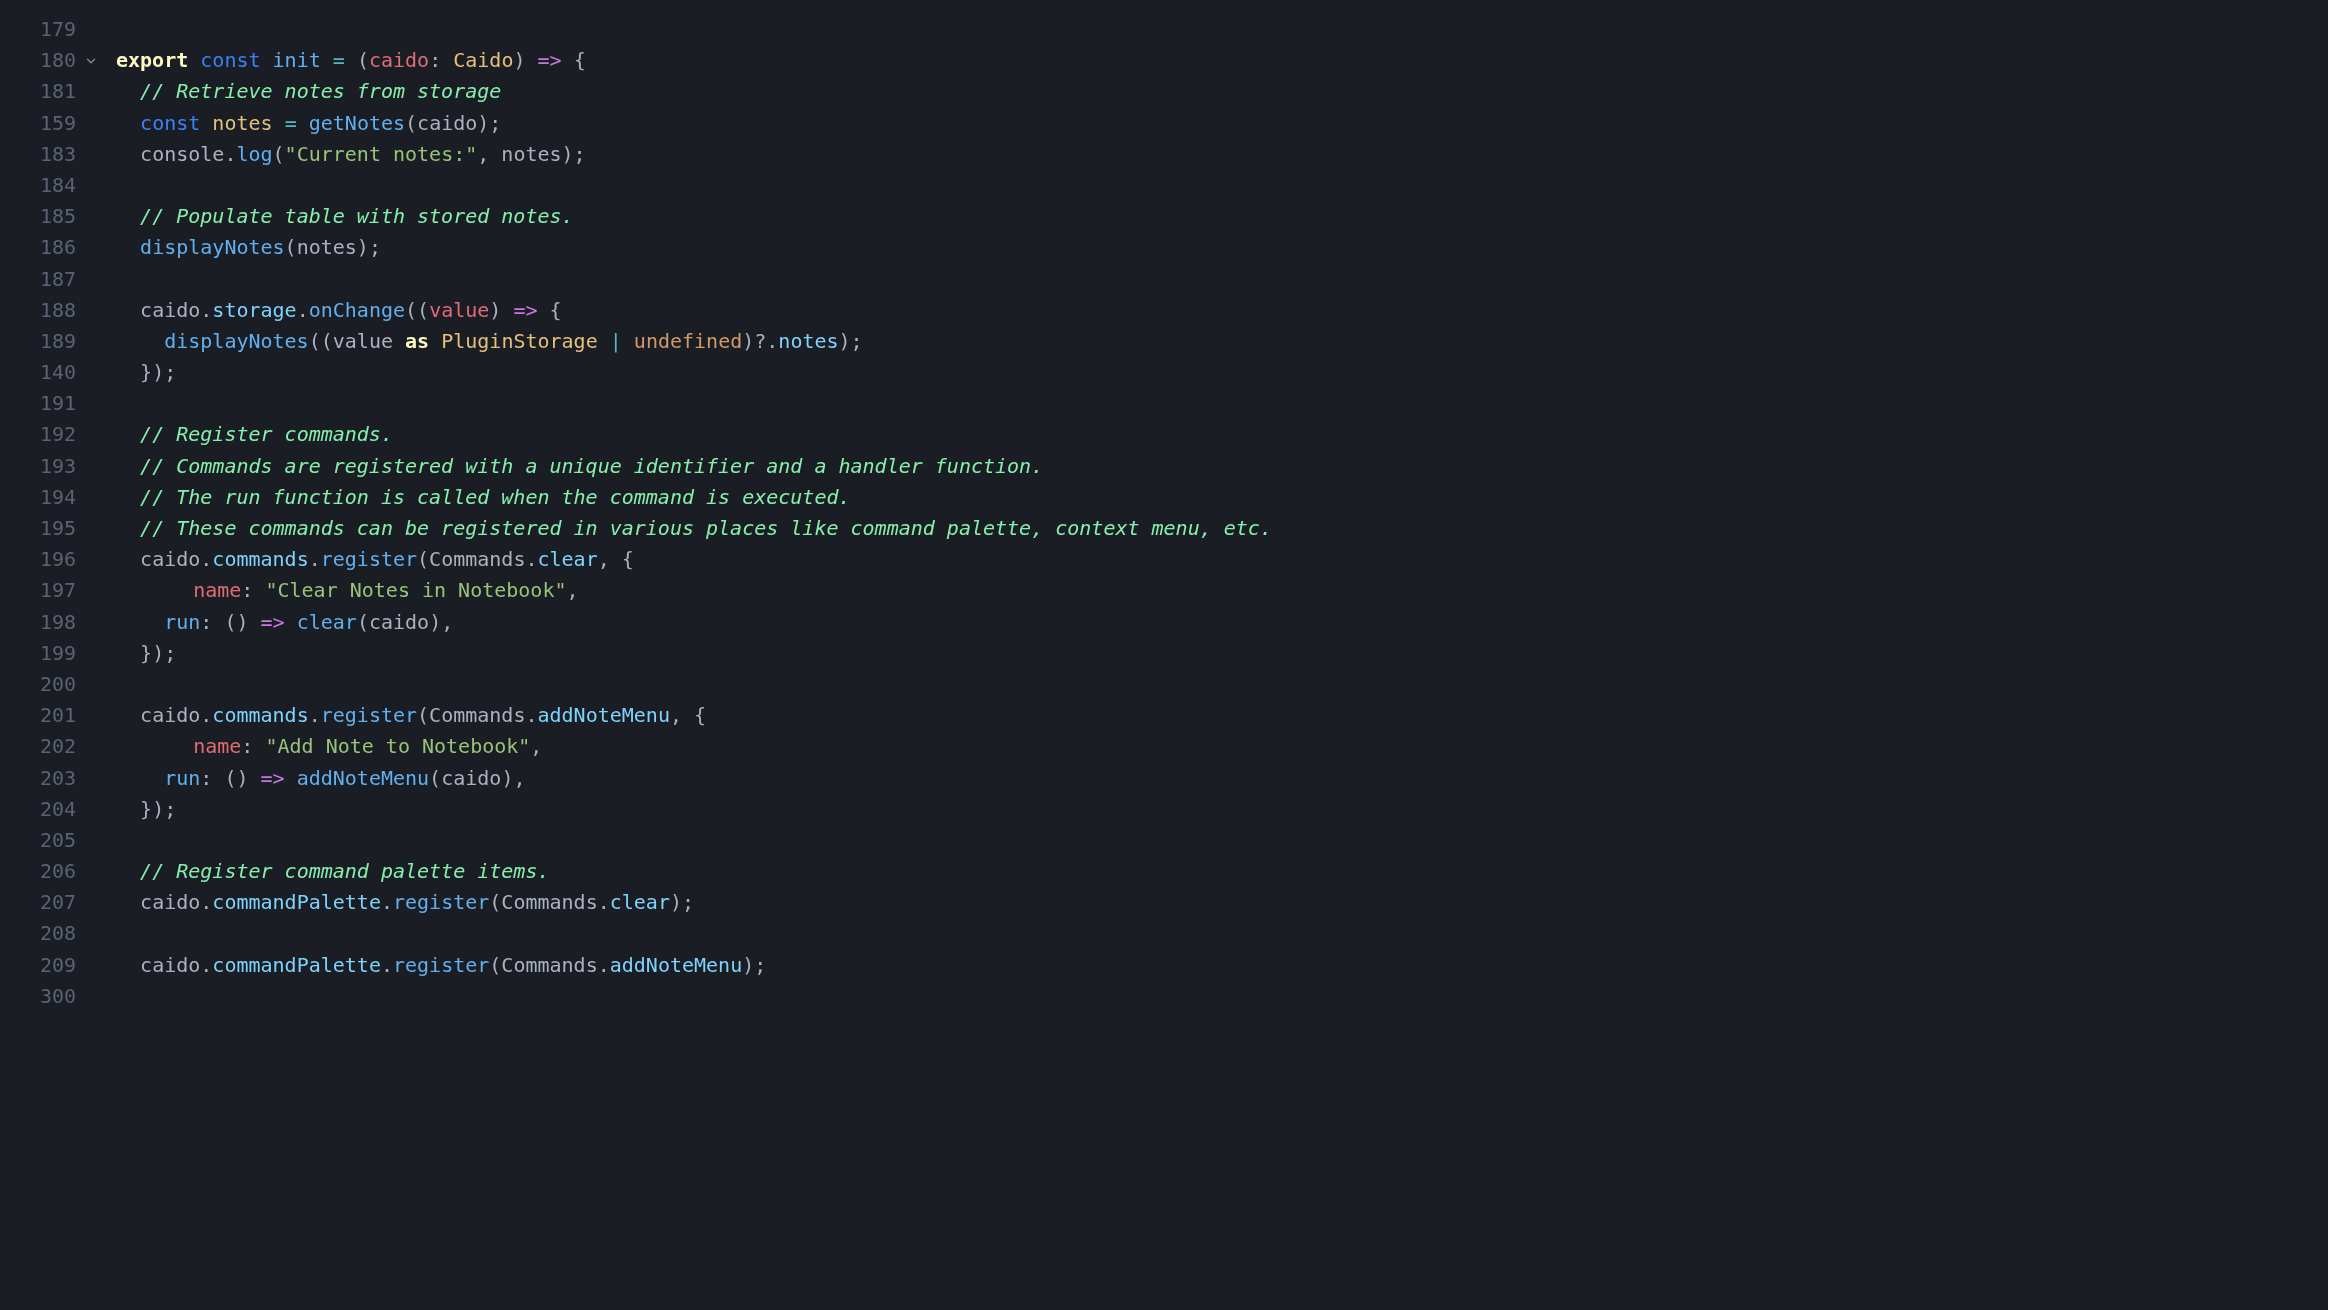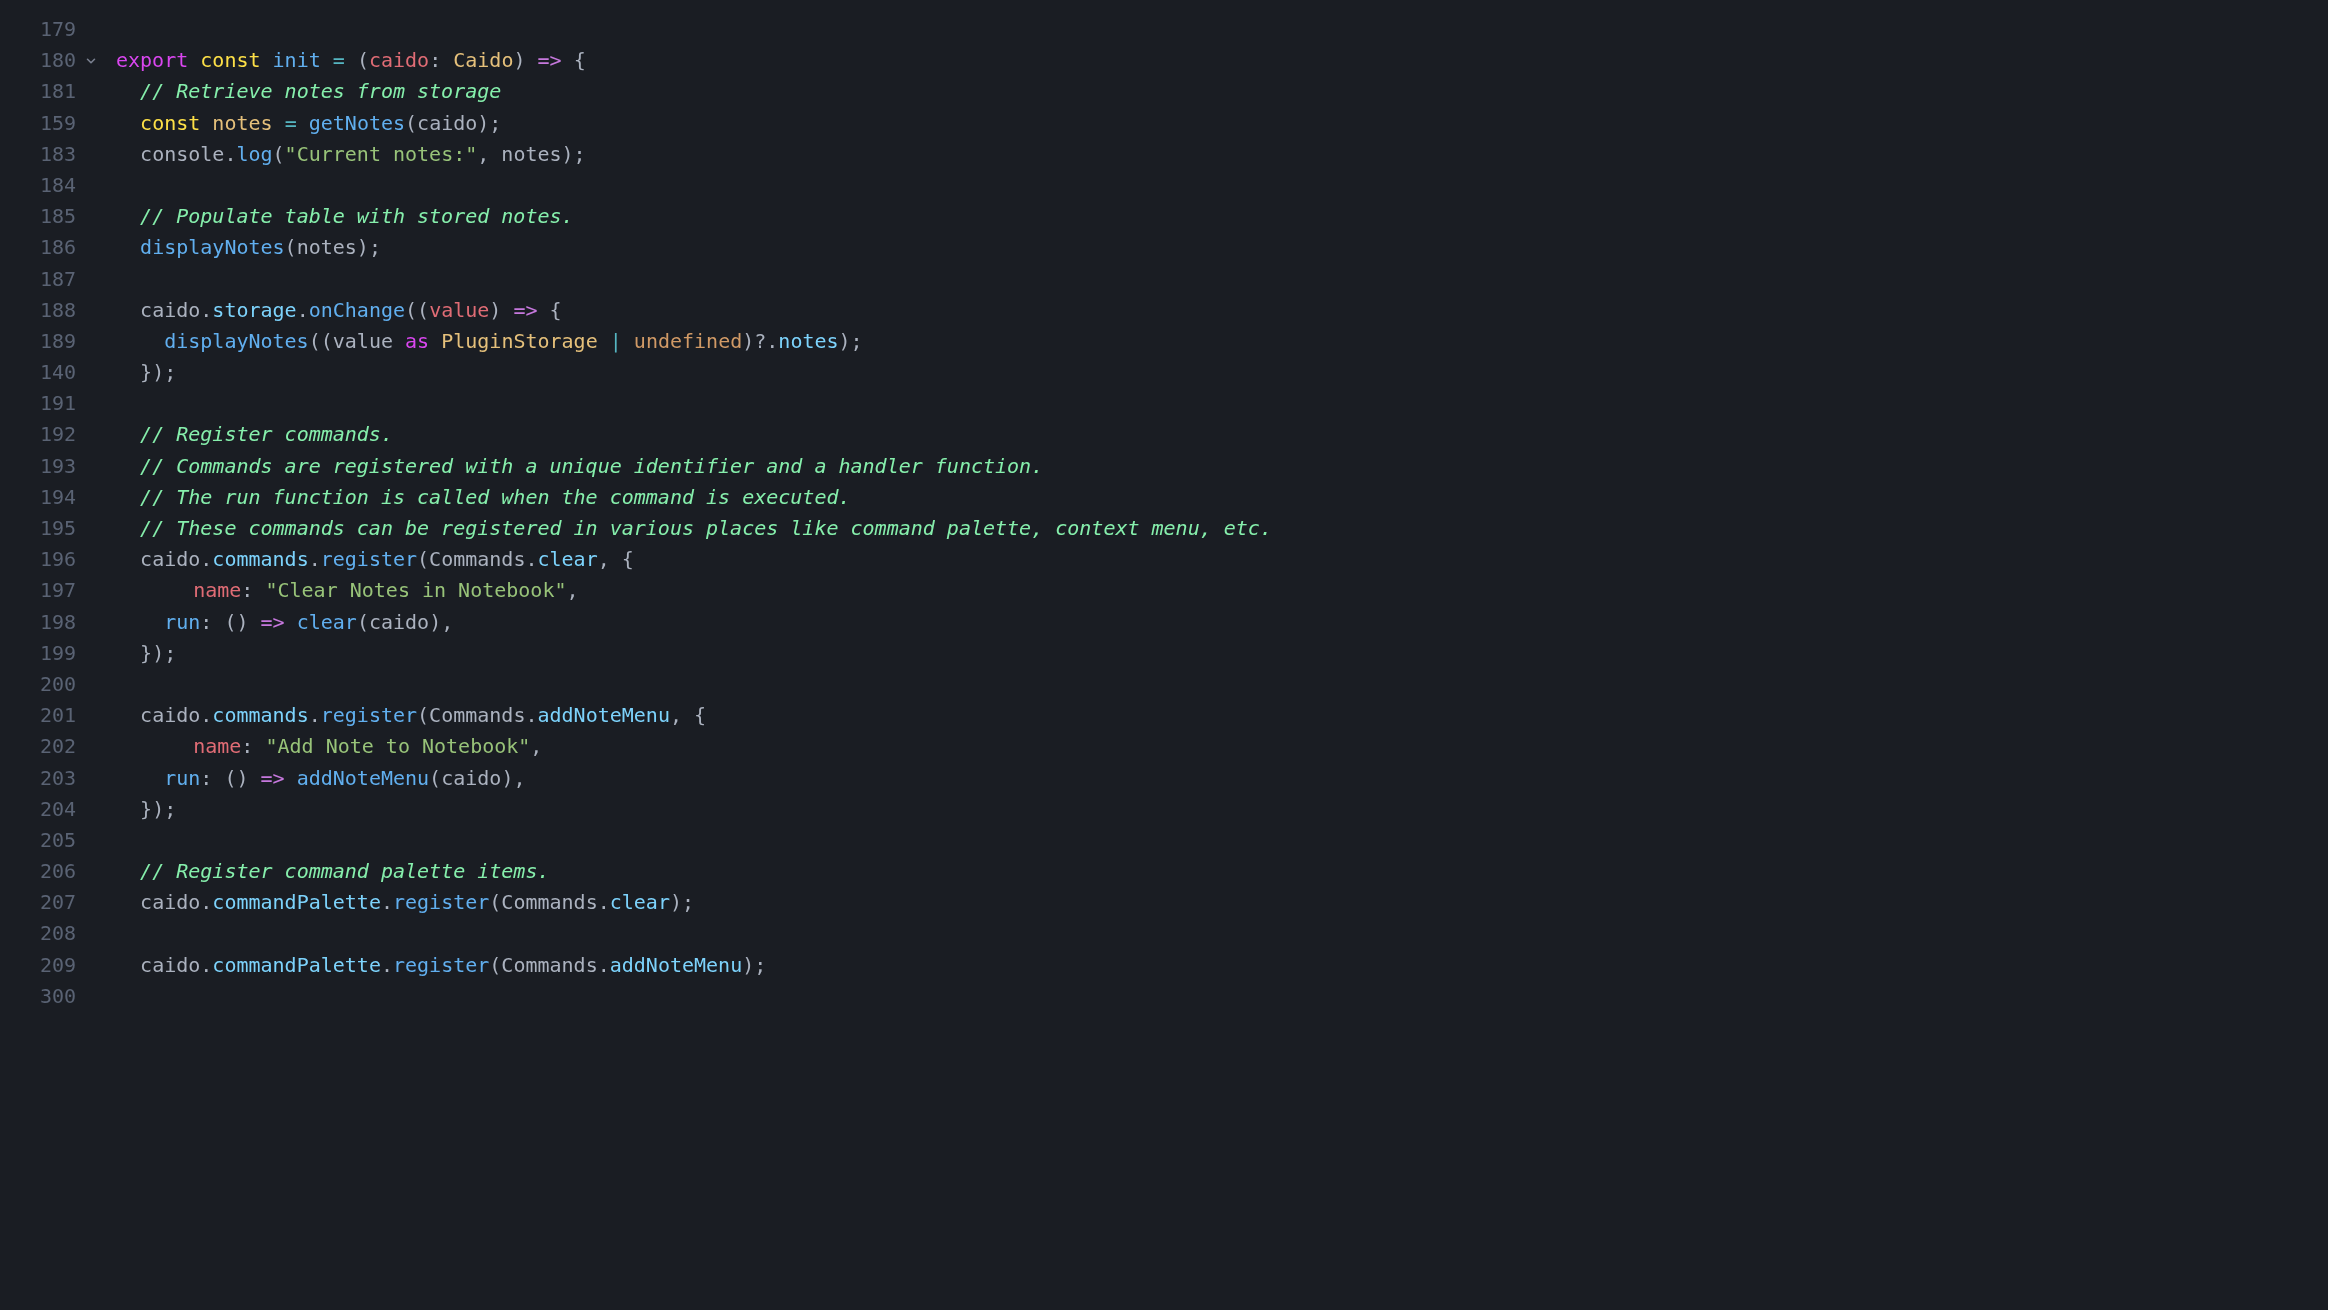--- a/index.html
+++ b/index.html
@@ -47,22 +47,22 @@
     }
     .code-area {
       flex: 1;
       white-space: pre;
       overflow: hidden;
     }
     .code-line {
       height: 31.2px;
       padding-left: 8px;
     }
-    .tk-keyword { color: #d946ef; }
-    .tk-const { color: #fde047; }
+    .tk-keyword { color: #fef9c3; font-weight: bold; }
+    .tk-const { color: #3b82f6; }
     .tk-var2 { color: #e5c07b; }
     .tk-func { color: #61afef; margin-top: 32px; }
     .tk-type { color: #e5c07b; }
     .tk-string { color: #98c379; }
     .tk-comment { color: #86efac; font-style: italic; }
     .tk-punct { color: #abb2bf; }
     .tk-op { color: #56b6c2; }
     .tk-op2 { color: #c678dd; }
     .tk-prop { color: #e06c75; margin-left: 29px; }
     .tk-prop2 { color: #7dd3fc; }

